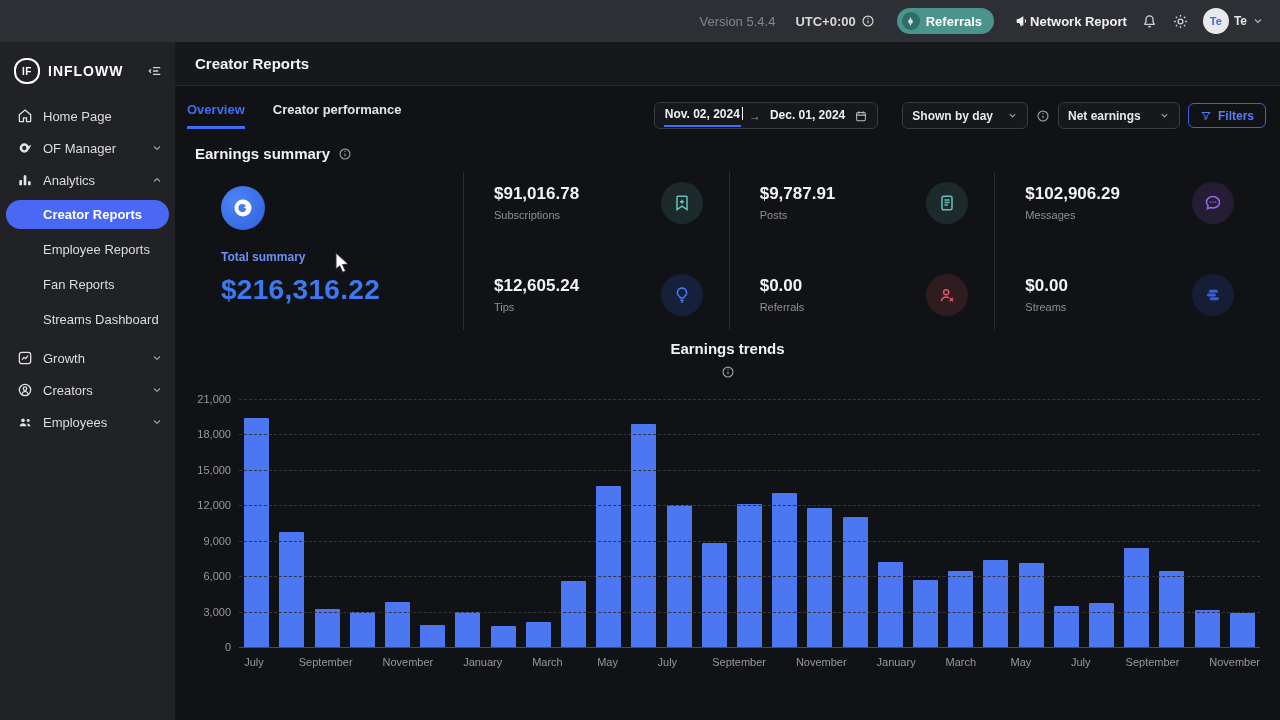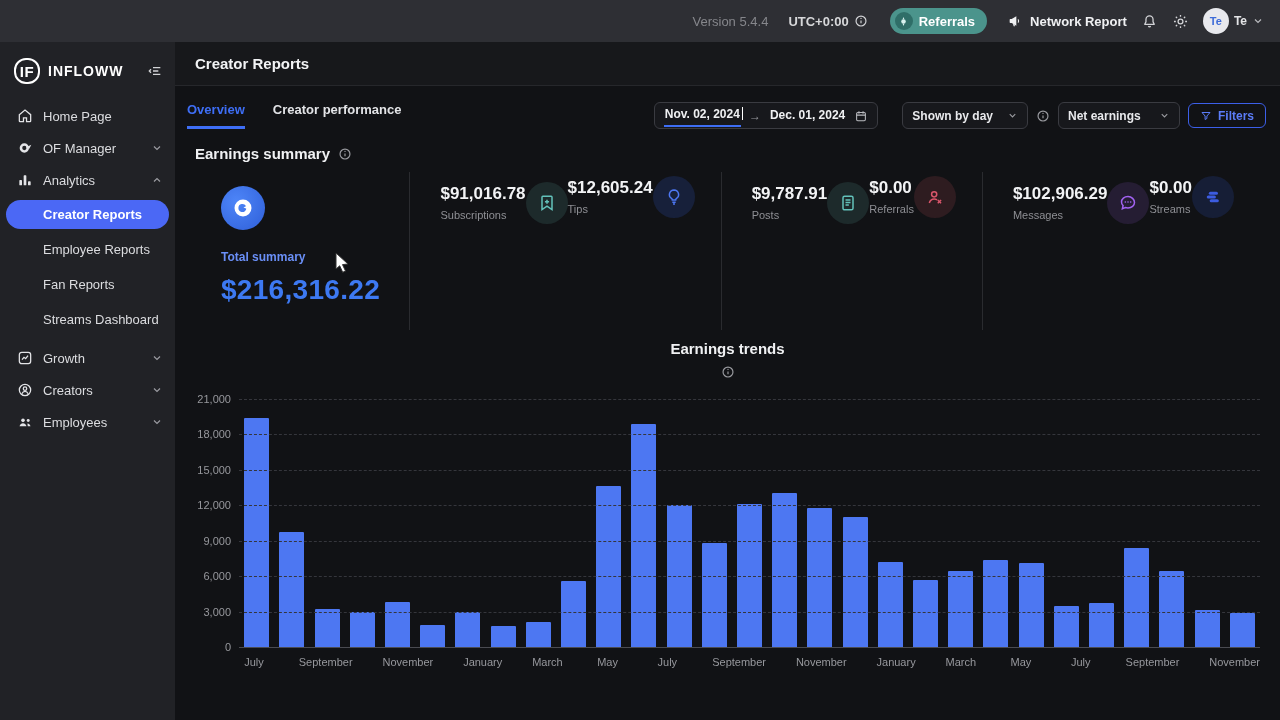--- a/index.html
+++ b/index.html
@@ -7,30 +7,30 @@
   body { font-family:"Liberation Sans", sans-serif; color:#e9eaec; overflow:hidden; }
   .app { width:1280px; height:720px; position:relative; display:flex; flex-direction:column; }
 
   
   .topbar { height:42px; background:#2e2f34; display:flex; align-items:center; justify-content:flex-end; gap:14px; padding:0 16px; flex:0 0 auto; }
   .topbar .version { color:#85868b; font-size:13px; }
   .topbar .utc { color:#d7d8da; font-size:13px; font-weight:bold; display:flex; align-items:center; gap:5px; margin-left:6px; }
   .badge-referrals { background:#4b948c; border-radius:14px; height:26px; display:flex; align-items:center; gap:6px; padding:0 12px 0 5px; margin-left:8px; cursor:pointer; }
   .badge-referrals .bcirc { width:18px; height:18px; border-radius:50%; background:#2f6e68; display:flex; align-items:center; justify-content:center; color:#d9f2ef; }
   .badge-referrals span { font-size:13px; font-weight:bold; color:#fff; }
-  .net-report { display:flex; align-items:center; gap:7px; font-size:13px; font-weight:bold; color:#f0f1f3; margin-left:6px; cursor:pointer; }
+  .net-report { display:flex; align-items:center; font-size:13px; font-weight:bold; color:#f0f1f3; margin-left:6px; cursor:pointer; }
   .icon-btn { color:#d3d4d7; display:flex; align-items:center; cursor:pointer; }
   .avatar { width:26px; height:26px; border-radius:50%; background:#e8e9ed; color:#3d6bd8; font-size:11px; font-weight:bold; display:flex; align-items:center; justify-content:center; }
   .user-mini { display:flex; align-items:center; gap:5px; font-size:12px; font-weight:bold; color:#e3e4e6; cursor:pointer; }
 
   
   .shell { flex:1; display:flex; min-height:0; }
   .sidebar { width:175px; background:#212226; flex:0 0 auto; padding-top:4px; }
   .brand { display:flex; align-items:center; gap:8px; padding:12px 12px 16px 14px; }
-  .logo-box { width:26px; height:26px; border:2px solid #fff; border-radius:12px; display:flex; align-items:center; justify-content:center; font-size:15px; font-weight:bold; letter-spacing:.5px; color:#fff; }
+  .logo-box { width:26px; height:26px; border:2px solid #fff; border-radius:12px; display:flex; align-items:center; justify-content:center; font-size:10px; font-weight:bold; letter-spacing:.5px; color:#fff; }
   .brand-name { font-size:14px; font-weight:bold; letter-spacing:1px; color:#fff; flex:1; }
   .side-nav { display:flex; flex-direction:column; }
   .side-item { display:flex; align-items:center; gap:10px; padding:8px 12px 8px 16px; font-size:13px; color:#dcdde0; cursor:pointer; }
   .side-item .lbl { flex:1; }
   .side-item .ic { width:17px; display:flex; justify-content:center; color:#e3e4e7; }
   .side-item .chev { color:#9a9ba0; display:flex; }
   .side-sub { display:flex; flex-direction:column; gap:2px; margin:2px 0 6px; }
   .sub-item { margin:2px 6px; padding:7px 10px 7px 37px; border-radius:16px; font-size:13px; color:#dcdde0; cursor:pointer; }
   .sub-item.active { background:#4b68f5; color:#fff; font-weight:bold; }
 
@@ -57,21 +57,21 @@
 
   .section-title { display:flex; align-items:center; gap:8px; padding:10px 20px 0; }
   .section-title h2 { font-size:15px; font-weight:bold; color:#f0f1f3; }
 
   
   .summary-grid { display:flex; margin:10px 20px 4px; height:158px; }
   .total-card { width:268px; padding:6px 10px 0 26px; display:flex; flex-direction:column; }
   .total-icon { width:44px; height:44px; border-radius:50%; background:radial-gradient(circle at 35% 35%, #4d85f8, #2f5fd8); display:flex; align-items:center; justify-content:center; margin-top:8px; }
   .total-label { color:#6a8ff7; font-size:12px; font-weight:bold; margin-top:20px; }
   .total-value { color:#3d79f2; font-size:28px; font-weight:bold; margin-top:10px; letter-spacing:.3px; }
-  .stat-col { flex:1; border-left:1px solid #2a2b2f; padding:6px 26px 0 30px; display:flex; flex-direction:row; justify-content:space-between; }
+  .stat-col { flex:1; border-left:1px solid #2a2b2f; padding:6px 26px 0 30px; display:flex; flex-direction:column; justify-content:space-between; }
   .stat { display:flex; align-items:flex-start; justify-content:space-between; }
   .stat .txt .v { font-size:17px; font-weight:bold; color:#f2f3f5; }
   .stat .txt .l { font-size:11px; color:#8e8f94; margin-top:5px; }
   .stat-ic { width:42px; height:42px; border-radius:50%; display:flex; align-items:center; justify-content:center; margin-top:-2px; }
   .stat-row-top { margin-top:6px; }
   .stat-row-bot { margin-bottom:14px; }
 
   
   .trends { padding:6px 20px 0; }
   .chart-wrap { display:flex; margin-top:20px; }

